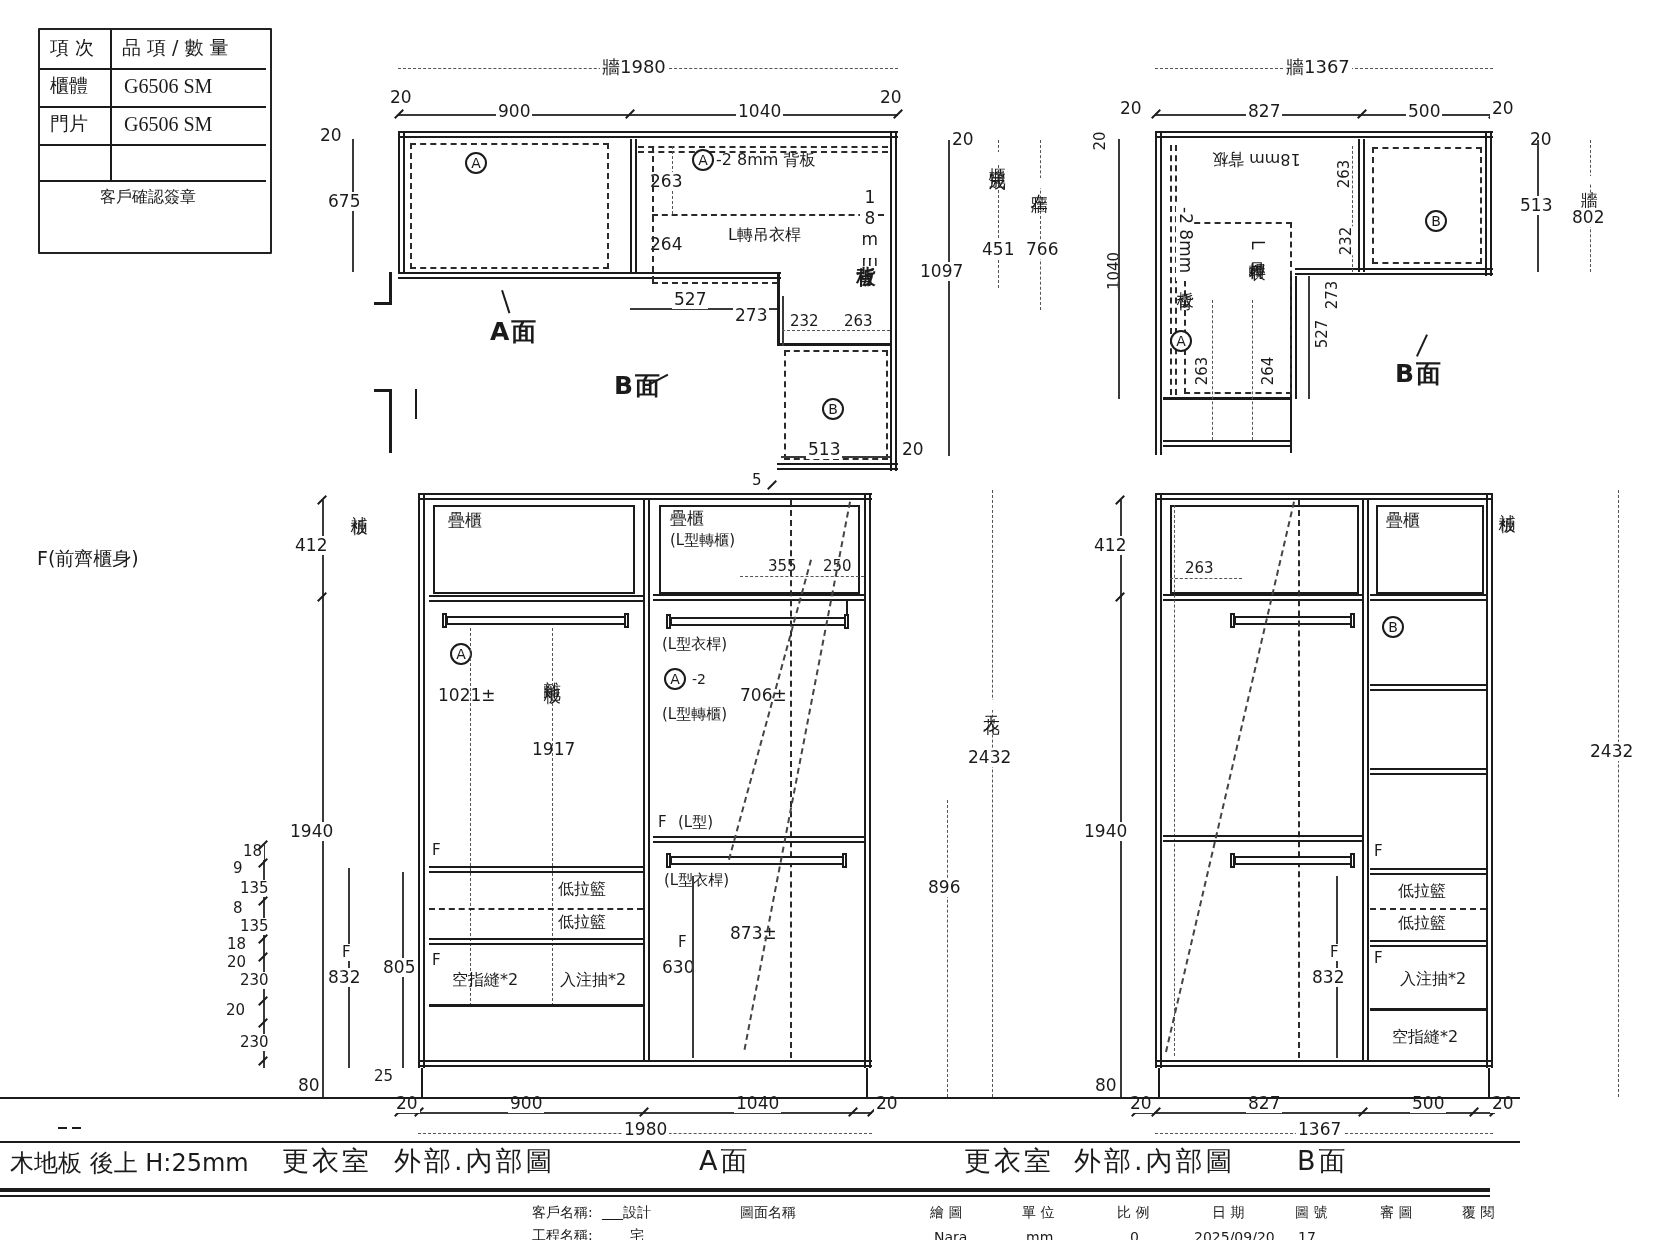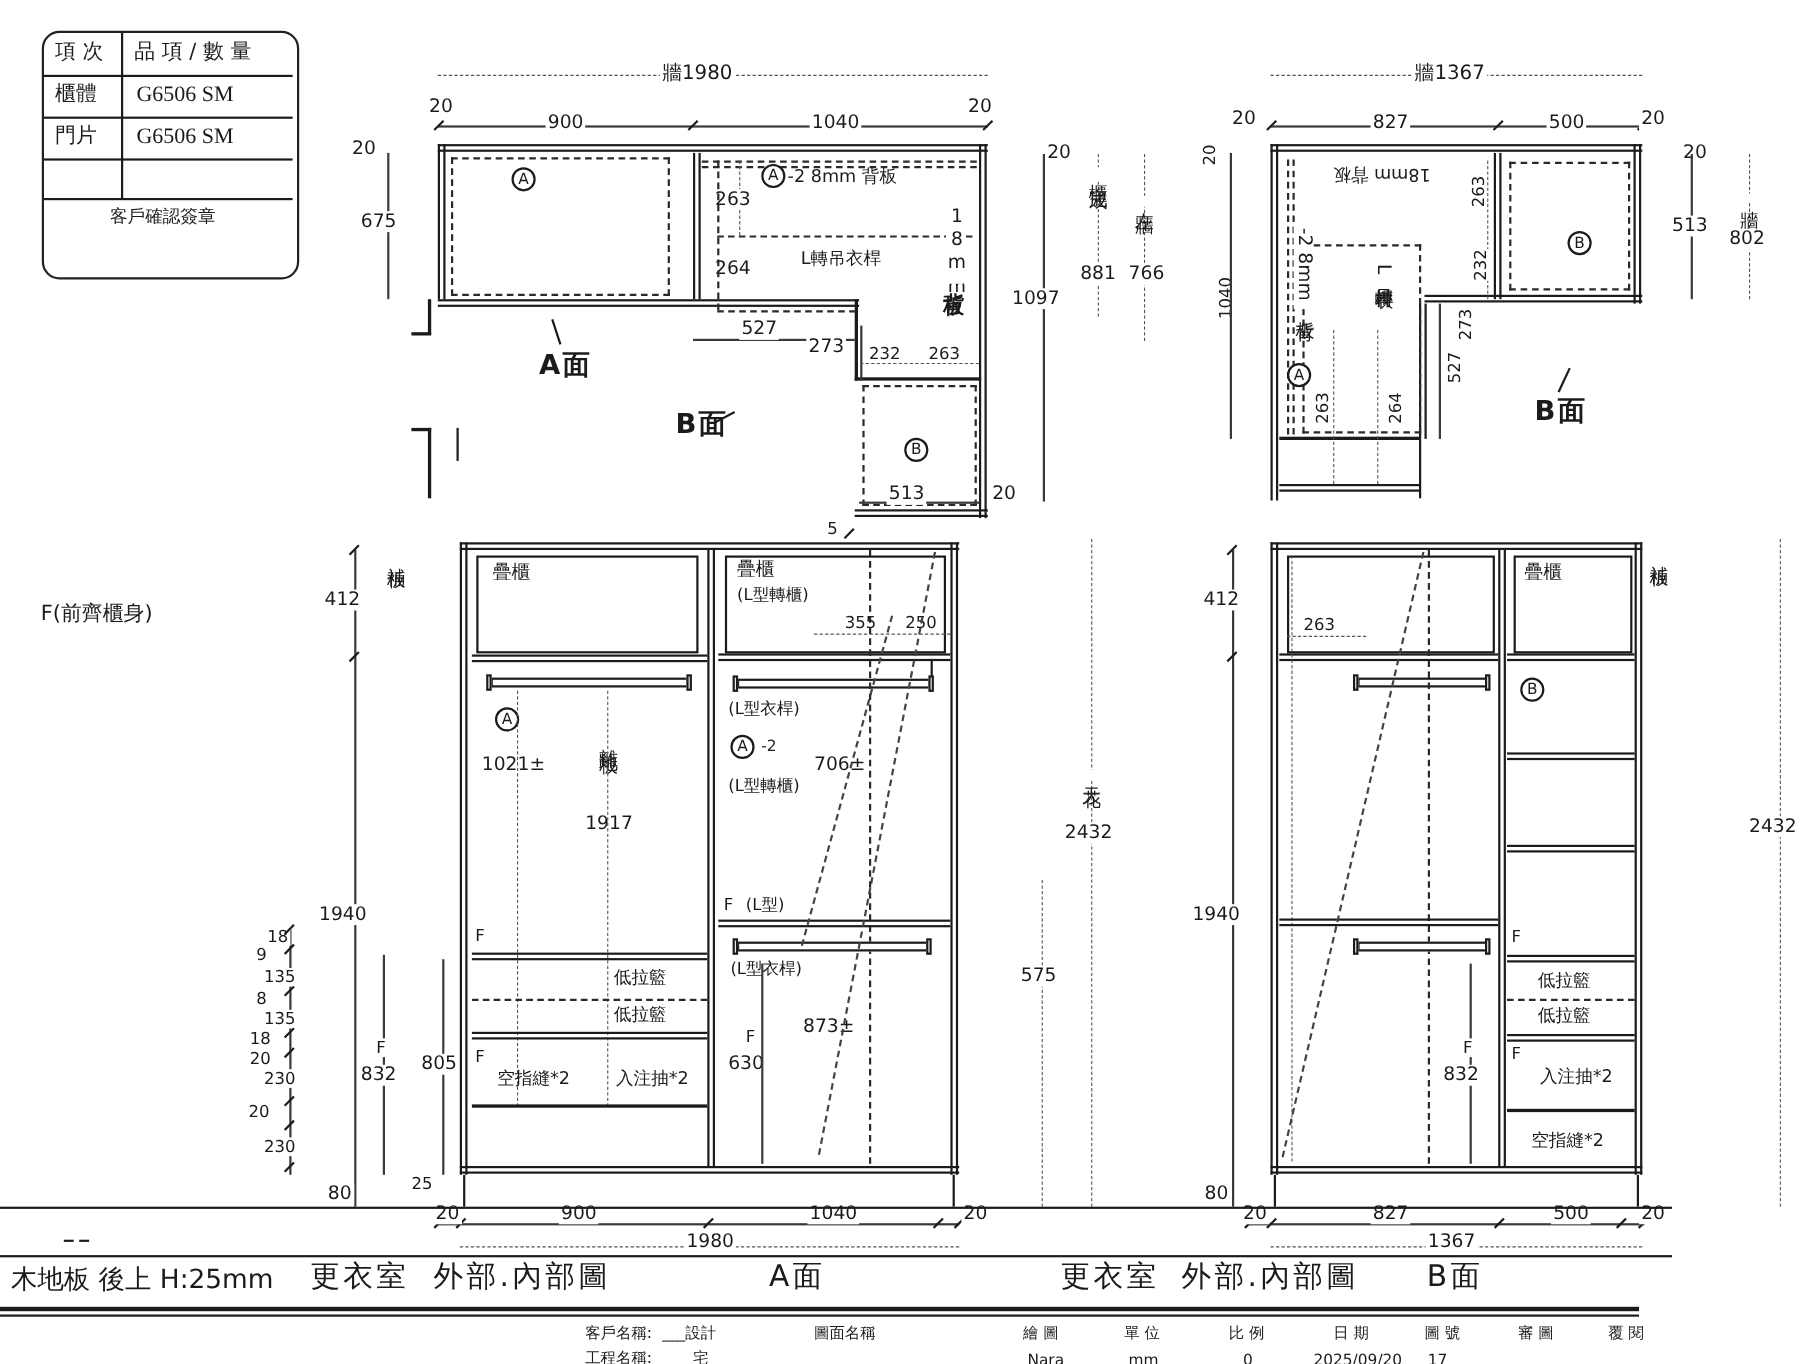--- a/index.html
+++ b/index.html
@@ -26,21 +26,21 @@
 .vt{position:absolute;writing-mode:vertical-rl;text-orientation:upright;font-size:17px;
     letter-spacing:3px;background:#fff;line-height:1.05;white-space:nowrap;padding:2px 0}
 .r90{position:absolute;font-size:15px;transform:rotate(-90deg);white-space:nowrap;background:#fff}
 .r180{position:absolute;font-size:16px;transform:rotate(180deg);white-space:nowrap}
 .diag{position:absolute;border-top:2px dashed #444;height:0;transform-origin:0 0}
 .sl{position:absolute;background:#1b1b1b;height:2px;transform-origin:0 0}
 .tk{position:absolute;width:12px;height:2px;background:#1b1b1b;transform:rotate(-45deg)}
 .rod{position:absolute;border:2px solid #1b1b1b;background:#fff;box-sizing:border-box}
 .rcap{position:absolute;border:2px solid #1b1b1b;background:#fff;width:5px;height:15px;box-sizing:border-box}
 .ser{font-family:"Liberation Serif","DejaVu Serif",serif;font-size:20px}
-#ptable{position:absolute;left:38px;top:28px;width:230px;height:222px;border:2.5px solid #222;border-radius:16px}
+#ptable{position:absolute;left:38px;top:28px;width:230px;height:222px;border:2.5px solid #222;border-radius:1px}
 </style>
 </head>
 <body>
 
 <div id="c">
 
   <div id="ptable">
     <div class="hl" style="left:0;top:38px;width:226px;height:2px"></div>
     <div class="hl" style="left:0;top:76px;width:226px;height:2px"></div>
     <div class="hl" style="left:0;top:114px;width:226px;height:2px"></div>
@@ -116,21 +116,21 @@
   <div class="sl" style="left:648px;top:384px;width:22px;transform:rotate(-28deg)"></div>
 
   <div class="lb" style="left:318px;top:126px">20</div>
   <div class="dim" style="left:352px;top:139px;width:1.5px;height:133px"></div>
   <div class="lb" style="left:326px;top:192px">675</div>
   <div class="lb" style="left:950px;top:130px">20</div>
   <div class="dim" style="left:948px;top:140px;width:1.5px;height:316px"></div>
   <div class="lb" style="left:918px;top:262px">1097</div>
   <div class="ddv" style="left:998px;top:140px;height:148px"></div>
   <div class="vt" style="left:988px;top:152px">櫃完成</div>
-  <div class="lb" style="left:980px;top:240px">881</div>
+  <div class="lb" style="left:980px;top:240px">451</div>
   <div class="ddv" style="left:1040px;top:140px;height:170px"></div>
   <div class="vt" style="left:1030px;top:178px">左牆</div>
   <div class="lb" style="left:1024px;top:240px">766</div>
 
   <div class="ddh" style="left:1155px;top:68px;width:338px"></div>
   <div class="lb" style="left:1284px;top:57px;font-size:18px">牆1367</div>
   <div class="dim" style="left:1155px;top:114px;width:338px;height:1.5px"></div>
   <div class="tk" style="left:1150px;top:113px"></div>
   <div class="tk" style="left:1356px;top:113px"></div>
   <div class="tk" style="left:1487px;top:113px"></div>
@@ -276,21 +276,21 @@
   <div class="tk" style="left:257px;top:1060px"></div>
 
   <div class="dim" style="left:348px;top:868px;width:1.5px;height:200px"></div>
   <div class="lb s15" style="left:340px;top:944px">F</div>
   <div class="lb" style="left:326px;top:968px">832</div>
   <div class="dim" style="left:402px;top:872px;width:1.5px;height:196px"></div>
   <div class="lb" style="left:381px;top:958px">805</div>
   <div class="lb s15" style="left:372px;top:1068px">25</div>
 
   <div class="ddv" style="left:947px;top:800px;height:297px"></div>
-  <div class="lb" style="left:926px;top:878px">575</div>
+  <div class="lb" style="left:926px;top:878px">896</div>
   <div class="ddv" style="left:992px;top:490px;height:607px"></div>
   <div class="vt nb" style="left:982px;top:700px">天花</div>
   <div class="lb" style="left:966px;top:748px">2432</div>
 
   <div class="dim" style="left:398px;top:1112px;width:474px;height:1.5px"></div>
   <div class="tk" style="left:393px;top:1111px"></div>
   <div class="tk" style="left:413px;top:1111px"></div>
   <div class="tk" style="left:638px;top:1111px"></div>
   <div class="tk" style="left:847px;top:1111px"></div>
   <div class="tk" style="left:866px;top:1111px"></div>

